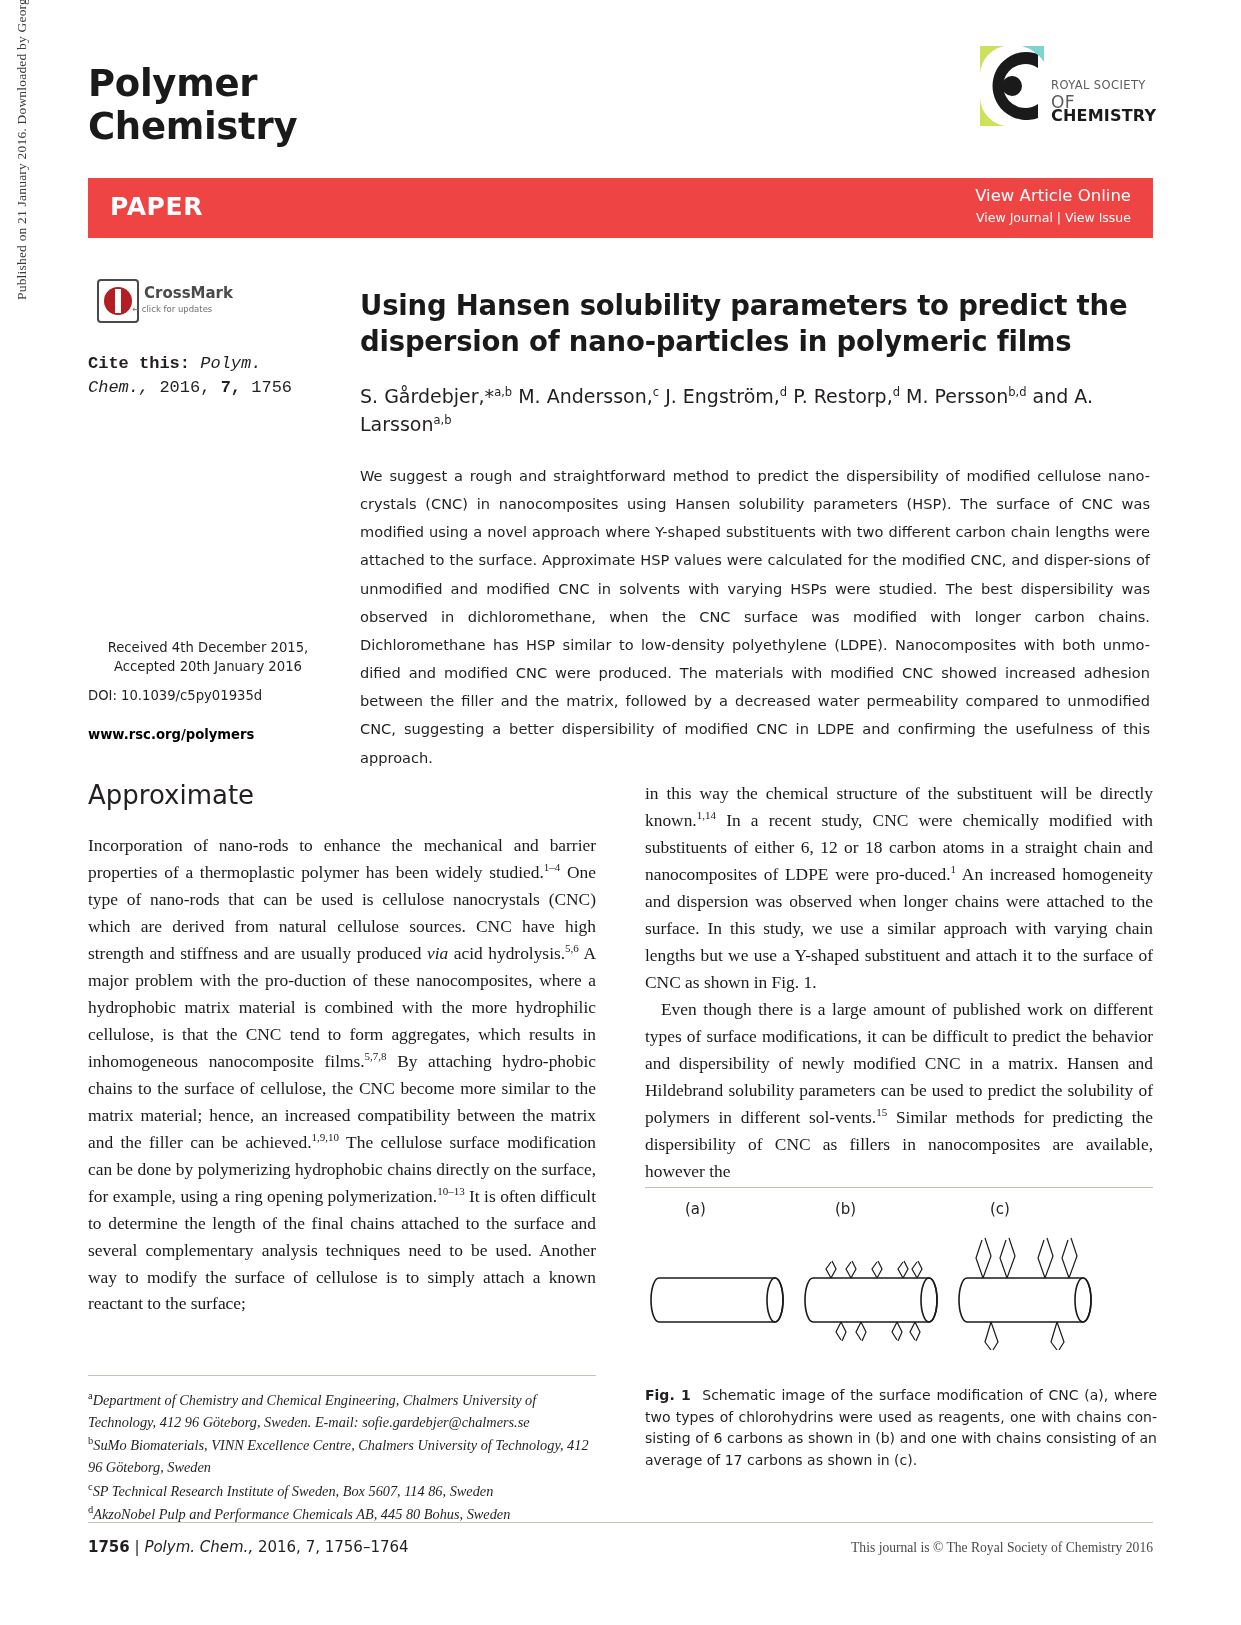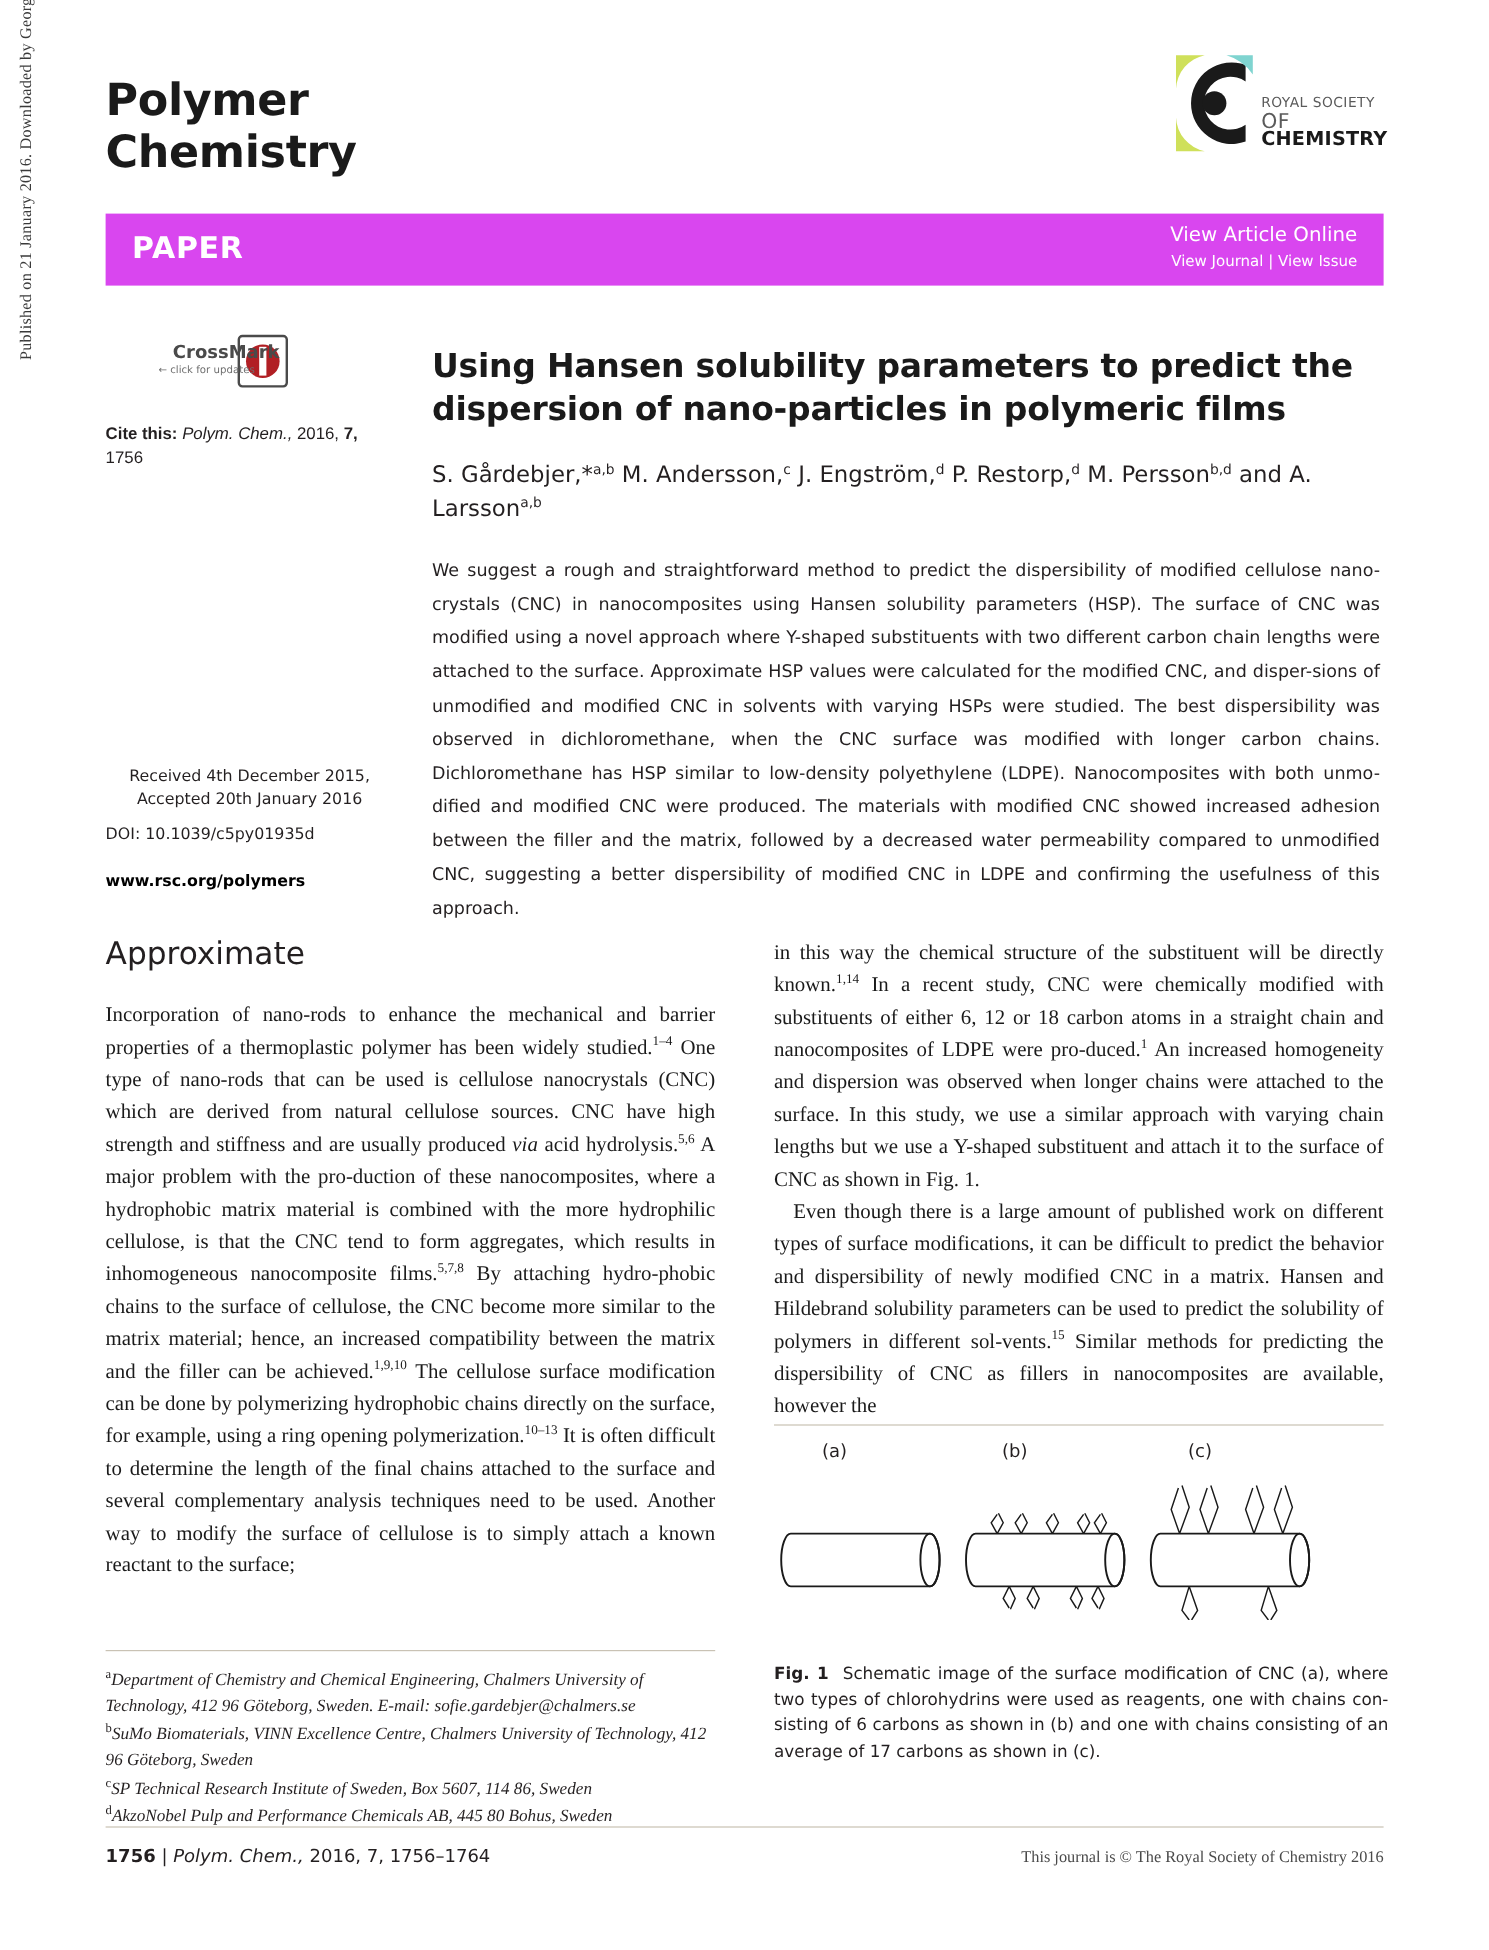--- a/index.html
+++ b/index.html
@@ -54,55 +54,55 @@
   .rsclogo .txt3 {
     position:absolute; left:75px; top:66px;
     font-family:"DejaVu Sans", sans-serif;
     font-size:16px; font-weight:700; color:#1a1a1a; letter-spacing:0.2px;
   }
 
   
   .banner {
     position:absolute; left:88px; top:178px;
     width:1065px; height:60px;
-    background:#d946ef;
+    background:#ef4444;
   }
   .banner .paper {
     position:absolute; left:22px; top:14px;
     font-family:"DejaVu Sans", sans-serif;
     font-size:25px; font-weight:700; color:#ffffff; letter-spacing:0.6px;
   }
   .banner .vao {
     position:absolute; right:22px; top:8px;
     font-family:"DejaVu Sans", sans-serif;
     font-size:16.5px; color:#ffffff; text-align:right;
   }
   .banner .vlinks {
     position:absolute; right:22px; top:32px;
     font-family:"DejaVu Sans", sans-serif;
     font-size:12.5px; color:#ffffff; text-align:right;
   }
 
   
-  .crossmark { position:absolute; left:96px; top:278px; width:145px; height:52px;text-align:right; }
+  .crossmark { position:absolute; left:96px; top:278px; width:145px; height:52px; }
   .crossmark .cmtext {
     position:absolute; left:48px; top:6px;
     font-family:"DejaVu Sans", sans-serif;
     font-size:15px; font-weight:700; color:#4a4a4a;
   }
   .crossmark .cmsub {
     position:absolute; left:36px; top:26px;
     font-family:"DejaVu Sans", sans-serif;
     font-size:8.5px; color:#6f6f6f;
   }
 
   .citethis {
     position:absolute; left:88px; top:352px; width:240px;
-    font-family:Liberation Sans, sans-serif;
-    font-size:14px; line-height:1.42; color:#231f20;
+    font-family:Liberation Mono, monospace;
+    font-size:17px; line-height:1.42; color:#231f20;
   }
   .citethis b { font-weight:700; }
   .citethis i { font-style:italic; }
 
   .received {
     position:absolute; left:88px; top:638px; width:240px;
     font-family:"DejaVu Sans", sans-serif;
     font-size:13.2px; line-height:1.45; color:#231f20;text-align:center;
   }
   .doi {

